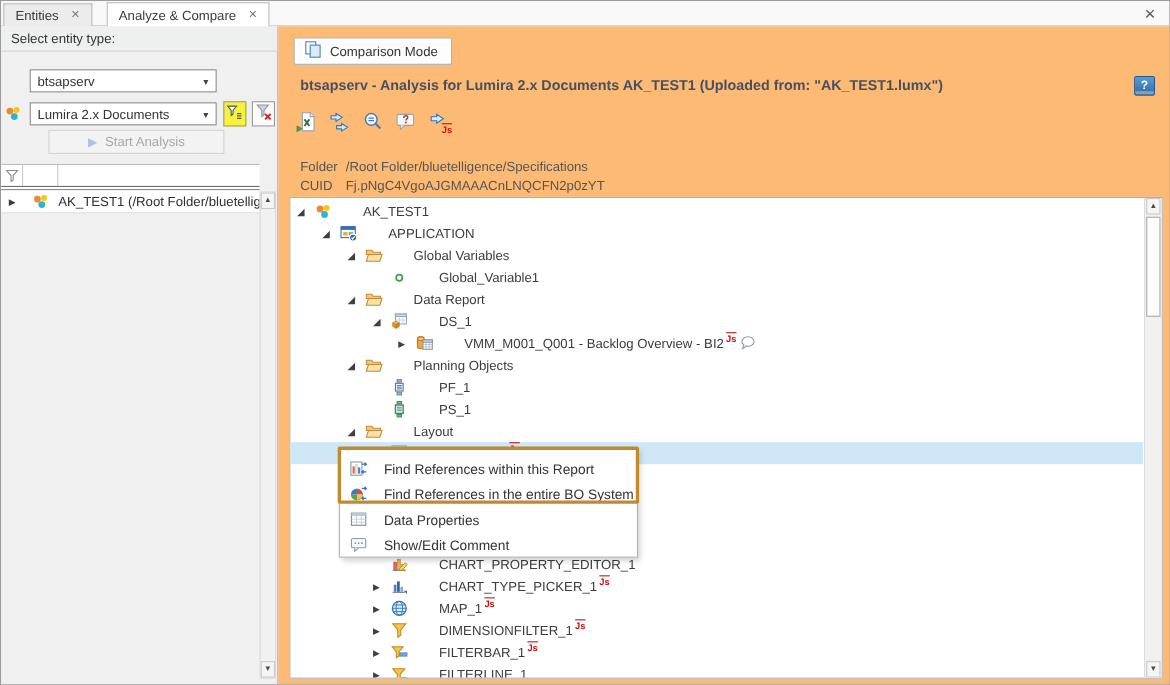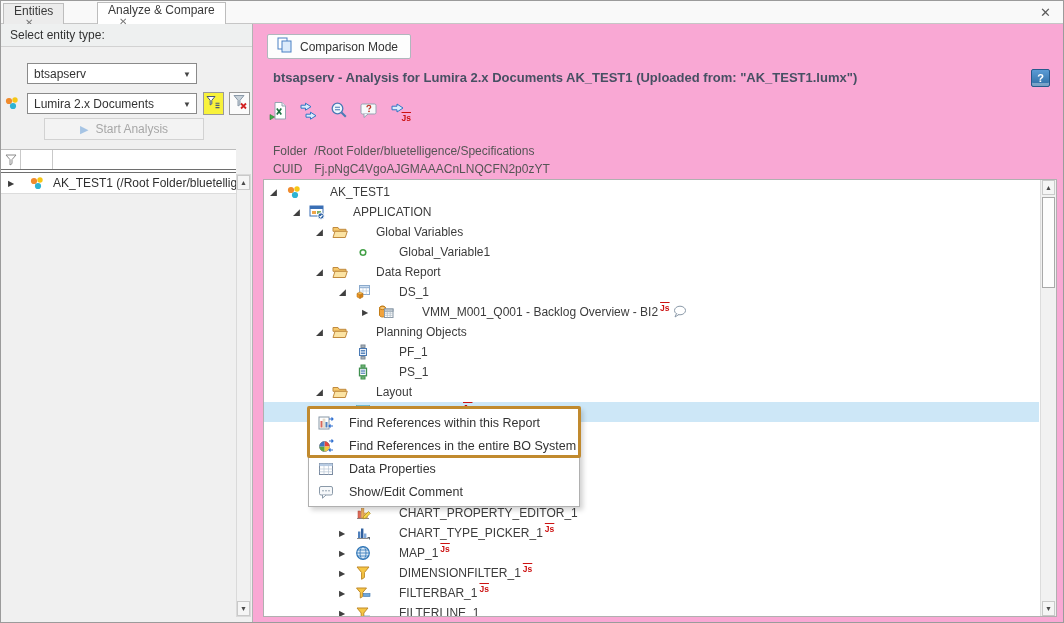--- a/index.html
+++ b/index.html
@@ -4,23 +4,23 @@
 <style>
   * { margin:0; padding:0; box-sizing:border-box; }
   html,body { background:#d8d8d8; }
   body { font-family:"Liberation Sans", sans-serif; }
   .window { position:relative; width:1064px; height:623px; background:#f4f4f4;
             border:1px solid #9b9b9b; overflow:hidden; font-size:12px; color:#333; }
 
   
   .tabbar { position:absolute; left:0; top:0; right:0; height:23px; background:#f9f9f9;
             border-bottom:1px solid #c6c6c6; }
-  .tab { position:absolute; top:2px; height:21px; display:flex; align-items:flex-start;
+  .tab { position:absolute; top:2px; height:21px; display:flex; align-items:center;
          padding:0 10px; border:1px solid #bdbdbd; border-bottom:none; background:#ececec;
-         color:#3a3a3a; cursor:default;flex-direction:column; }
+         color:#3a3a3a; cursor:default; }
   .tab.active { top:1px; height:22px; background:#ffffff; z-index:2; }
   .tab .tclose { margin-left:11px; color:#777; font-size:10px; line-height:10px; }
   .win-close { position:absolute; right:12px; top:4px; color:#5a5a5a; font-size:13px; }
 
   
   .left-panel { position:absolute; left:0; top:23px; width:252px; bottom:0;
                 background:#f0f0f0; border-right:1px solid #b3b3b3; }
   .lp-header { height:23px; line-height:22px; padding-left:9px; background:#eef0f0;
                border-bottom:1px solid #d2d2d2; color:#333; }
   .dd { position:absolute; height:21px; background:#fff; border:1px solid #8a8a8a;
@@ -55,21 +55,21 @@
   .sbar { position:absolute; width:15px; background:#f1f1f1; border:1px solid #dadada; }
   .lp-sbar { left:235px; top:150px; height:443px; }
   .sb-btn { position:absolute; left:0; width:13px; height:15px; background:#f5f5f5;
             border:1px solid #c9c9c9; color:#4a4a4a; font-size:7px; text-align:center;
             line-height:14px; }
   .sb-up { top:0; } .sb-down { bottom:0; }
   .sb-thumb { position:absolute; left:0; top:17px; width:13px; height:91px;
               background:#fdfdfd; border:1px solid #a9a9a9; }
 
   
-  .right-panel { position:absolute; left:252px; top:23px; right:0; bottom:0; background:#f9a8d4;text-decoration:underline; }
+  .right-panel { position:absolute; left:252px; top:23px; right:0; bottom:0; background:#fdba74;text-decoration:underline; }
   .cmp-btn { position:absolute; left:14px; top:10px; height:25px; display:inline-flex;
              align-items:center; gap:7px; padding:0 12px 0 8px; background:#fdfdfd;
              border:1px solid #b0b7bd; border-radius:2px; color:#333; }
   .ra-title { position:absolute; left:20px; top:46px; font-weight:bold; font-size:13px;
               color:#475063; }
   .help-btn { position:absolute; right:13px; top:45px; width:19px; height:18px;
               background:linear-gradient(#5b9bd5,#2e6da4); border:1px solid #255a8c;
               border-radius:2px; color:#fff; font-weight:bold; font-size:11px;
               text-align:center; line-height:17px; box-shadow:inset 0 -3px 0 rgba(255,255,255,.35); }
   .toolbar { position:absolute; left:16px; top:77px; display:flex; gap:9px; }
@@ -99,21 +99,21 @@
   .tree-spacer { height:81px; }
   .tree-sbar { left:auto; right:0; top:0; bottom:0; width:16px; border:none;
                border-left:1px solid #dcdcdc; position:absolute; background:#f1f1f1; }
   .tree-sbar .sb-btn { left:1px; }
   .tree-sbar .sb-thumb { left:1px; }
 
   
   .cmenu { position:absolute; left:44px; top:227px; width:272px; background:#fff;
            border:1px solid #b0b0b0; box-shadow:3px 3px 5px rgba(0,0,0,.18);
            padding:3px 0; z-index:5; }
-  .cm-item { height:23px; display:flex; align-items:center; padding-left:9px; }
+  .cm-item { height:23px; display:flex; align-items:flex-end; padding-left:9px; }
   .cm-item .cmicon { width:16px; margin-right:15px; flex:none; display:flex; align-items:center; }
   .cm-item .cmlabel { font-size:12.5px; color:#333; }
   .cm-gold { position:absolute; left:-2px; right:-2px; top:-2px; height:52px;
              border:3px solid #C18A2E; border-radius:2px; z-index:6; pointer-events:none; }
 </style>
 </head>
 <body>
 
 <div class="window">
 

